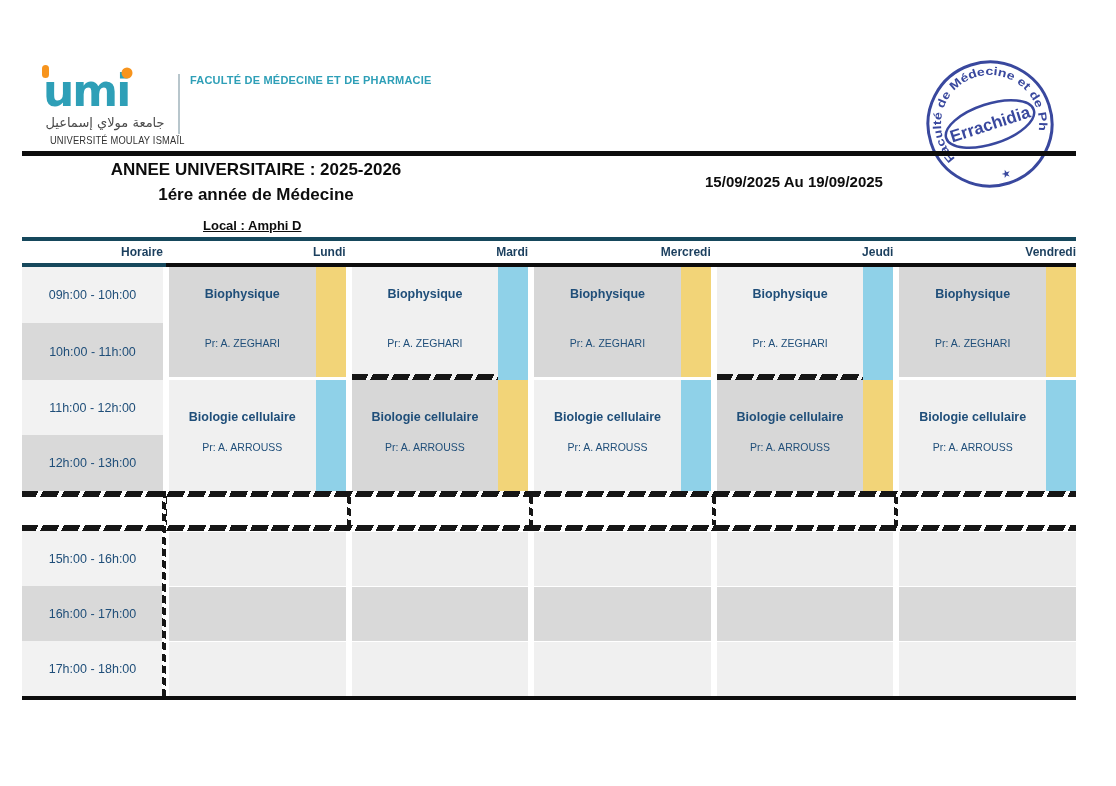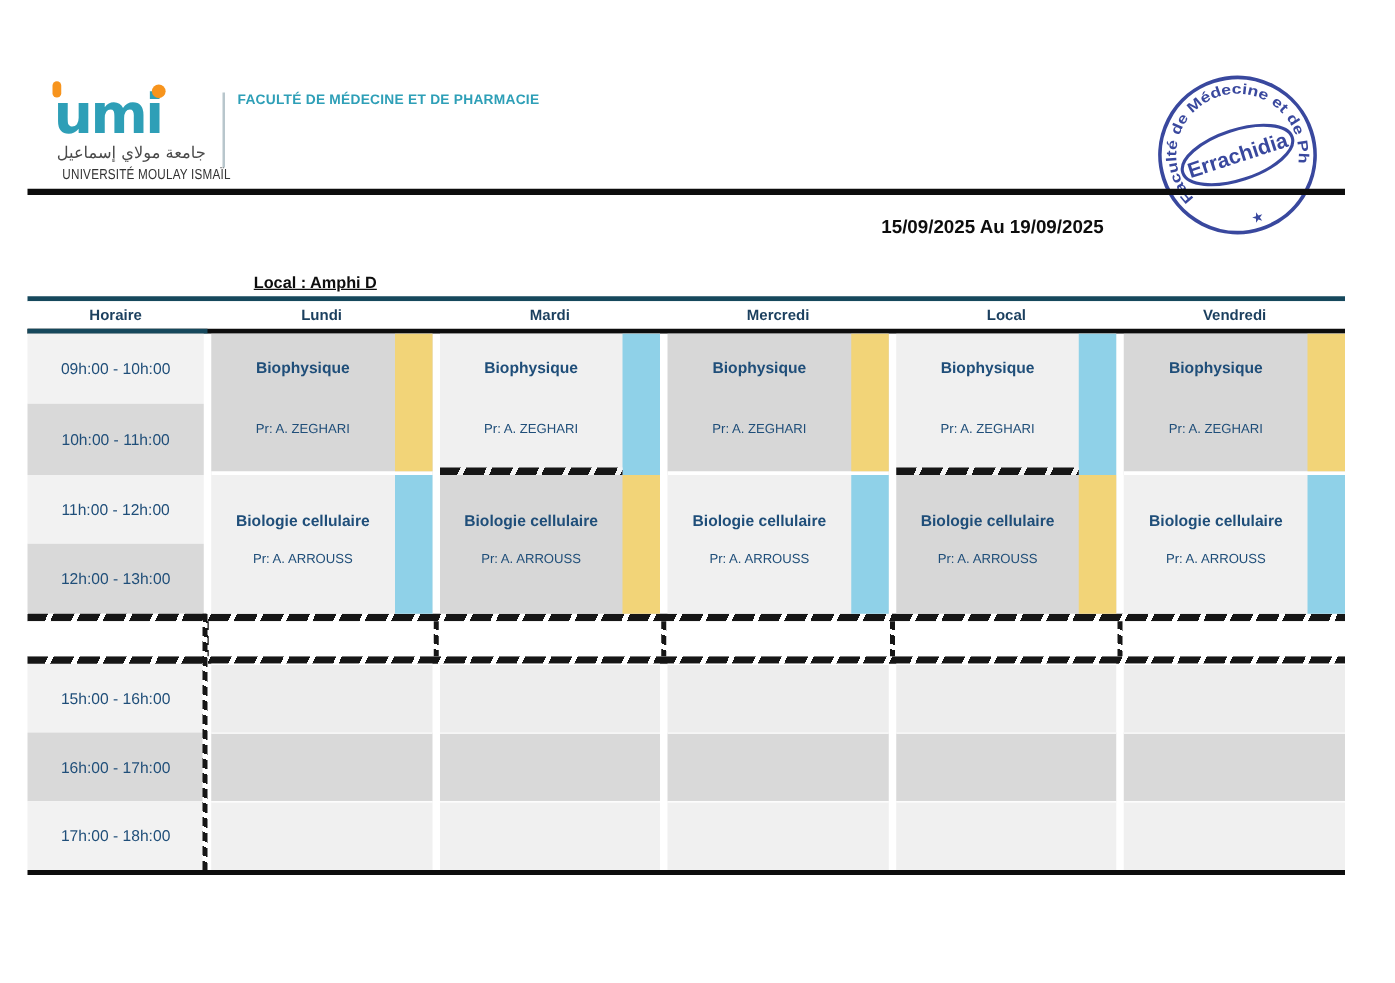--- a/index.html
+++ b/index.html
@@ -24,21 +24,21 @@
   .t2{margin-top:5px}
   .local{position:absolute;left:203px;top:218px;font-size:13px;font-weight:bold;color:#0d0d0d;text-decoration:underline}
   .week{position:absolute;left:664px;top:173px;width:260px;text-align:center;font-size:15px;font-weight:bold;color:#0d0d0d}
 
   .stamp{position:absolute;left:916px;top:50px;width:148px;height:148px;transform:rotate(-18deg);opacity:.93}
 
   
   .tbl{position:absolute;left:22px;top:237px;width:1054px}
   .tbar{height:4px;background:#16485C}
   .hrow{display:grid;grid-template-columns:141px repeat(5,1fr);column-gap:6px;height:22px;align-items:center;background:#fff}
-  .hcell{text-align:center;font-weight:bold;font-size:12px;color:#1B3F5E}
+  .hcell{text-align:right;font-weight:bold;font-size:12px;color:#1B3F5E}
   .hsep{height:4px;background:#0d0d0d;position:relative}
   .hsep .teal{position:absolute;left:0;top:0;width:144px;height:4px;background:#16485C}
 
   .tbody{display:grid;grid-template-columns:141px repeat(5,1fr);
         grid-template-rows:56px 57px 55px 56px 6px 28px 6px 55px 55px 55px;
         column-gap:6px;position:relative;background:#fff}
   .tcell{display:flex;align-items:center;justify-content:center;font-size:12.5px;color:#1F4E79}
   .bg-f2{background:#F2F2F2}
   .bg-d9{background:#D9D9D9}
 
@@ -96,32 +96,36 @@
     <path id="stampArc" d="M 30.3,96.2 A 49,49 0 1 1 117.7,96.2" fill="none"></path>
     <text font-size="11.5" font-weight="bold" fill="#2B3B97" font-family="Liberation Sans, sans-serif">
       <textPath href="#stampArc" textLength="252" lengthAdjust="spacingAndGlyphs">Faculté de Médecine et de Pharmacie</textPath>
     </text>
     <text x="74" y="80" text-anchor="middle" font-size="17" font-weight="bold" fill="#2B3B97">Errachidia</text>
     <text x="74" y="130" text-anchor="middle" font-size="11" fill="#2B3B97">★</text>
   </svg>
 
   <div class="black-rule"></div>
 
+  <div class="titles">
+    <div class="t1">ANNEE UNIVERSITAIRE : 2025-2026</div>
+    <div class="t2">1ére année de Médecine</div>
+  </div>
   <div class="local">Local : Amphi D</div>
   <div class="week">15/09/2025 Au 19/09/2025</div>
 
   <div class="tbl">
     <div class="tbar"></div>
 
     <div class="hrow">
       <div class="hcell">Horaire</div>
       <div class="hcell">Lundi</div>
       <div class="hcell">Mardi</div>
       <div class="hcell">Mercredi</div>
-      <div class="hcell">Local</div>
+      <div class="hcell">Jeudi</div>
       <div class="hcell">Vendredi</div>
     </div>
     <div class="hsep">
         <div class="teal"></div>
       </div>
 
     <div class="tbody">
 
       <div class="tcell bg-f2" style="grid-area:1/1/2/2">09h:00 - 10h:00</div>
       <div class="tcell bg-d9" style="grid-area:2/1/3/2">10h:00 - 11h:00</div>

